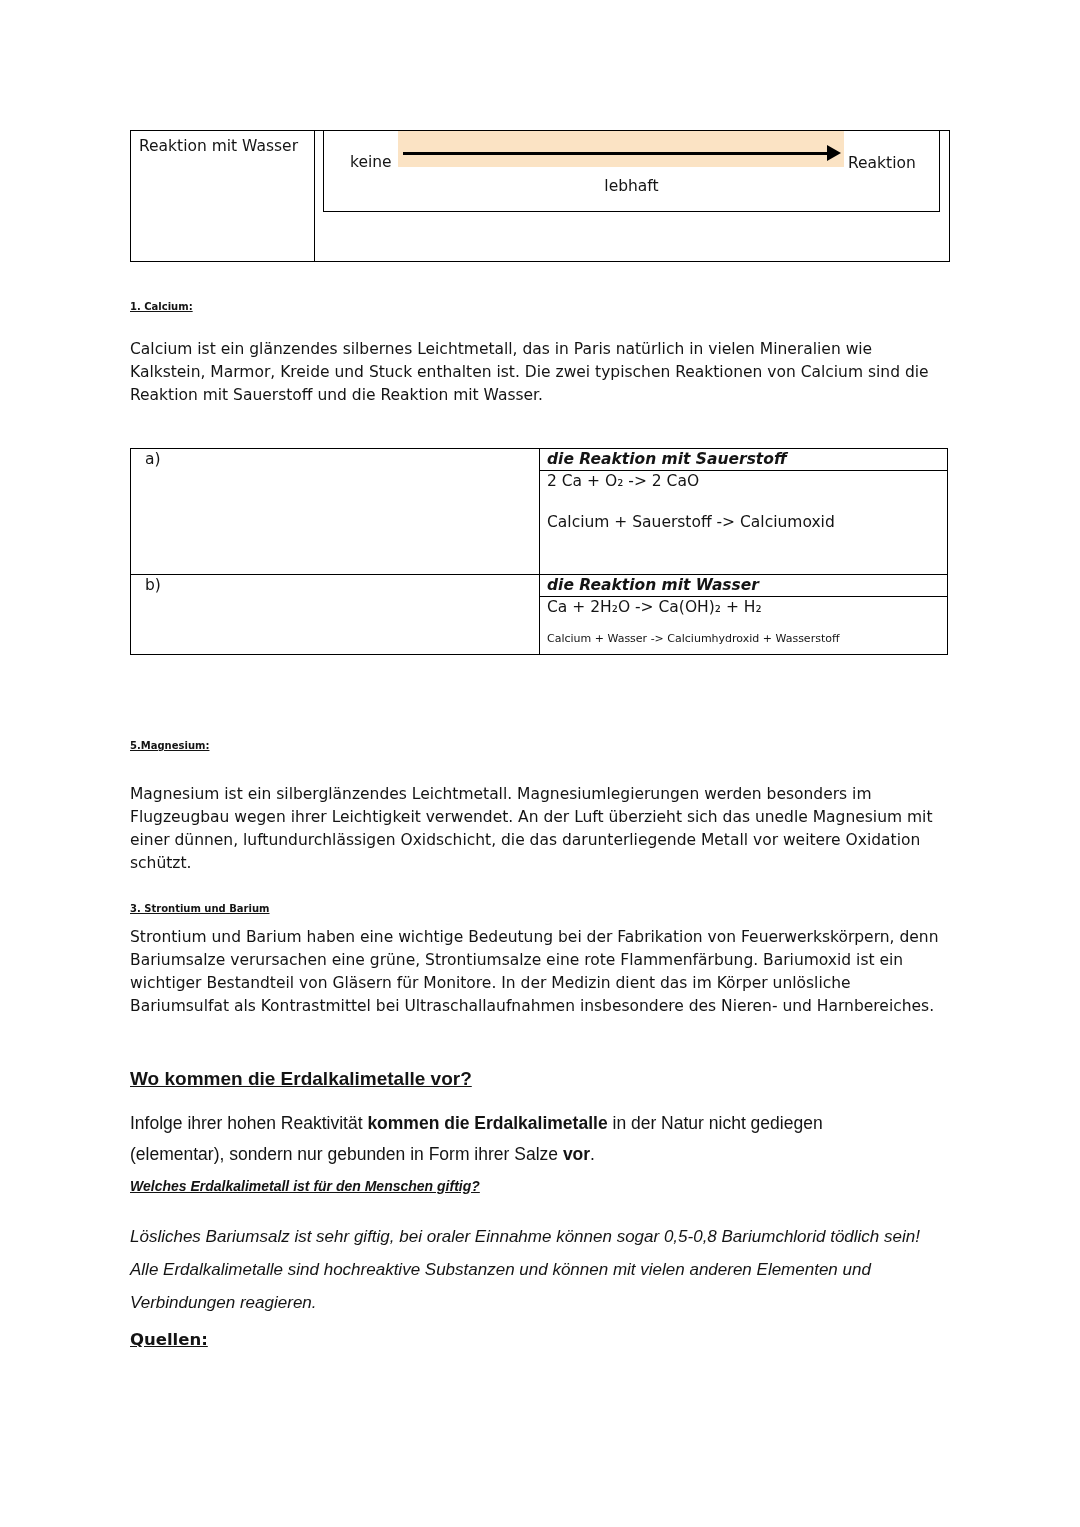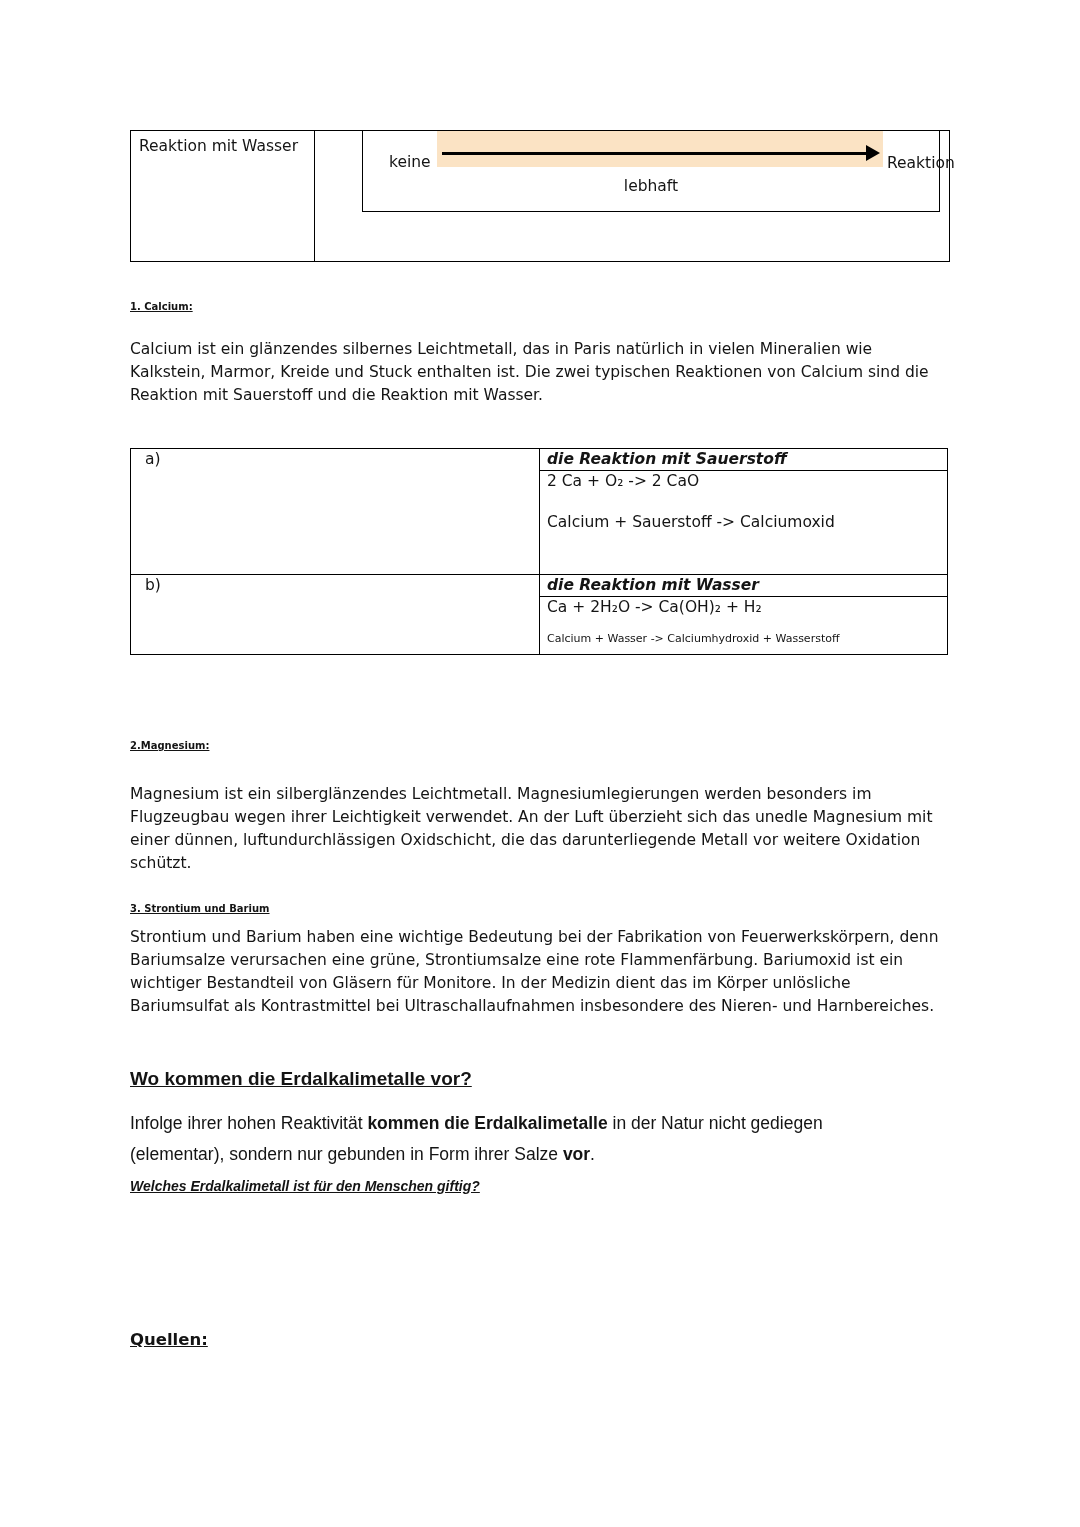--- a/index.html
+++ b/index.html
@@ -5,21 +5,21 @@
   html,body { margin:0; padding:0; background:#ffffff; }
   .page {
     position:relative;
     width:1080px; height:1527px;
     background:#ffffff;
     color:#141414;
     font-family:"DejaVu Sans", sans-serif;
     font-size:15.5px;
     overflow:hidden;
   }
-  .abs { position:absolute; left:130px;gap:39px; }
+  .abs { position:absolute; left:130px; }
 
   
   .top-table {
     top:130px; width:818px; height:130px;
     border:1px solid #000;
     display:flex;
   }
   .tt-left {
     width:184px; border-right:1px solid #000;
     padding:5px 8px; line-height:21px; box-sizing:border-box;
@@ -127,28 +127,29 @@
     </tr>
     <tr>
       <td class="row-b-content">
         <div>Ca + 2H₂O -&gt; Ca(OH)₂ + H₂</div>
         <div class="word-eq-b">Calcium + Wasser -&gt; Calciumhydroxid + Wasserstoff</div>
       </td>
     </tr>
   </tbody>
     </table>
 
-  <div class="abs h-section" style="top:740px;">2.Magnesium:</div>
+  <div class="abs h-section" style="top:740px;">5.Magnesium:</div>
   <div class="abs para" style="top:783px;">Magnesium ist ein silberglänzendes Leichtmetall. Magnesiumlegierungen werden besonders im Flugzeugbau wegen ihrer Leichtigkeit verwendet. An der Luft überzieht sich das unedle Magnesium mit einer dünnen, luftundurchlässigen Oxidschicht, die das darunterliegende Metall vor weitere Oxidation schützt.</div>
 
   <div class="abs h-section" style="top:903px;">3. Strontium und Barium</div>
   <div class="abs para" style="top:926px;">Strontium und Barium haben eine wichtige Bedeutung bei der Fabrikation von Feuerwerkskörpern, denn Bariumsalze verursachen eine grüne, Strontiumsalze eine rote Flammenfärbung. Bariumoxid ist ein wichtiger Bestandteil von Gläsern für Monitore. In der Medizin dient das im Körper unlösliche Bariumsulfat als Kontrastmittel bei Ultraschallaufnahmen insbesondere des Nieren- und Harnbereiches.</div>
 
   <div class="abs h-big" style="top:1068px;">Wo kommen die Erdalkalimetalle vor?</div>
   <div class="abs para-big" style="top:1108px;">
     <span>Infolge ihrer hohen Reaktivität </span><span class="seg-bold">kommen die Erdalkalimetalle</span><span> in der Natur nicht gediegen (elementar), sondern nur gebunden in Form ihrer Salze </span><span class="seg-bold">vor</span><span>.</span>
   </div>
 
   <div class="abs h-big-italic" style="top:1178px;">Welches Erdalkalimetall ist für den Menschen giftig?</div>
+  <div class="abs para-italic" style="top:1220px;">Lösliches Bariumsalz ist sehr giftig, bei oraler Einnahme können sogar 0,5-0,8 Bariumchlorid tödlich sein! Alle Erdalkalimetalle sind hochreaktive Substanzen und können mit vielen anderen Elementen und Verbindungen reagieren.</div>
 
   <div class="abs h-section" style="top:1330px; font-size:16.5px;">Quellen:</div>
 
 </div>
 
 </body></html>

